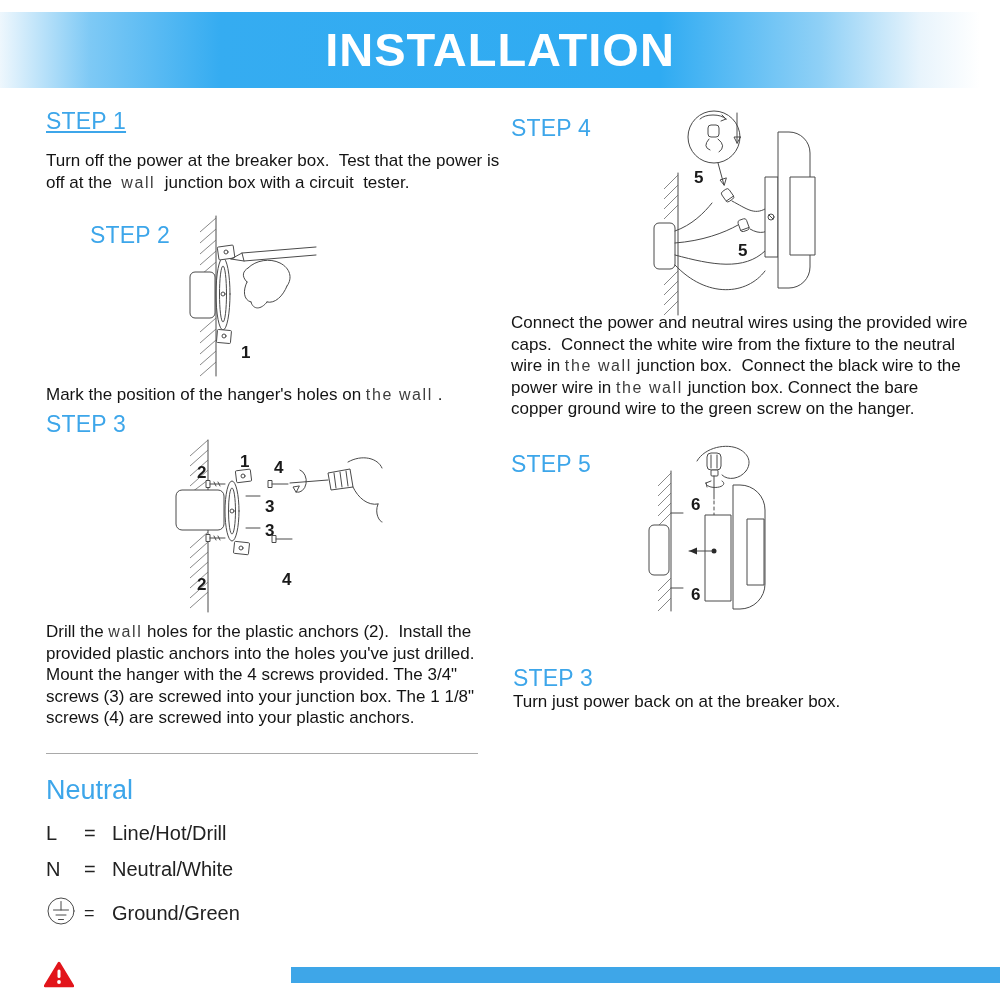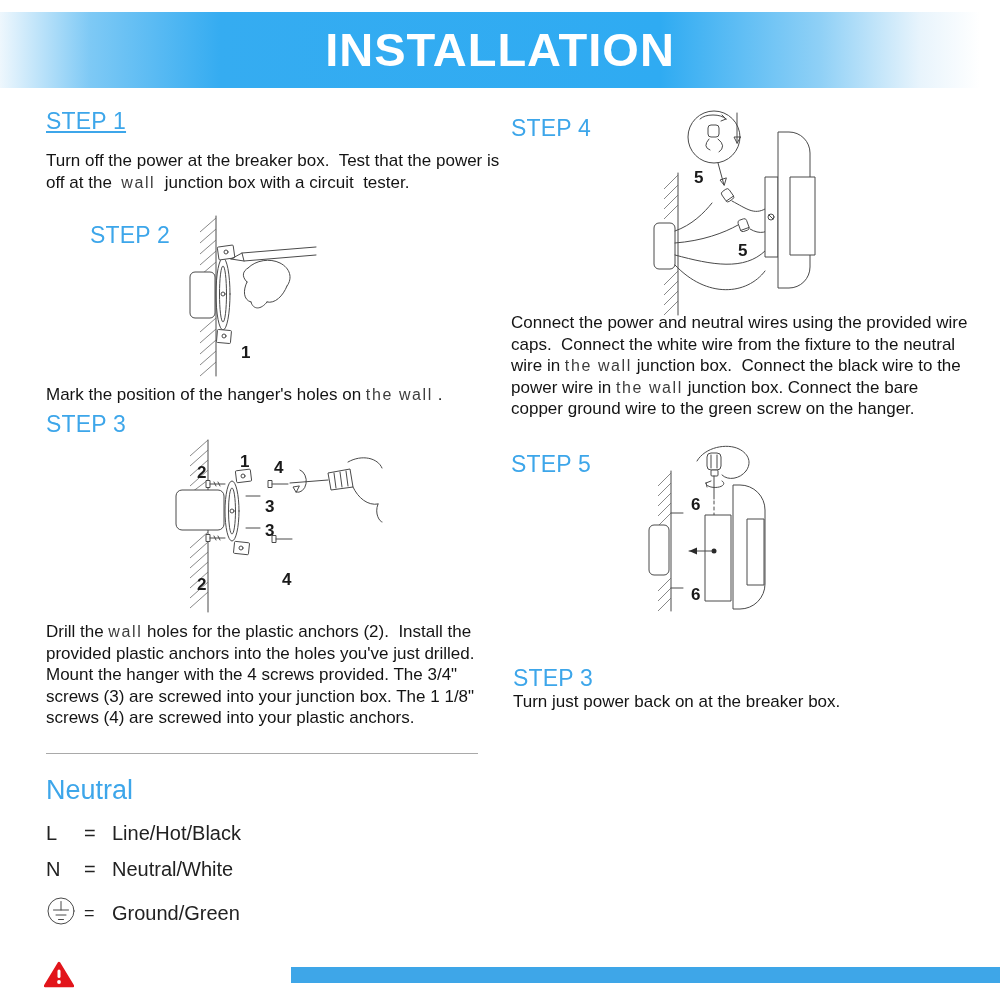--- a/index.html
+++ b/index.html
@@ -173,21 +173,21 @@
   </svg>
 
   <div class="abs body-text" style="left:46px;top:621px;width:448px;"><span>Drill the </span><span class="alt">wall</span><span> holes for the plastic anchors (2).  Install the provided plastic anchors into the holes you've just drilled.  Mount the hanger with the 4 screws provided. The 3/4" screws (3) are screwed into your junction box. The 1 1/8" screws (4) are screwed into your plastic anchors.</span></div>
 
   <div class="abs divider" style="left:46px;top:753px;width:432px;"></div>
 
   <div class="abs legend-title" style="left:46px;top:775px;">Neutral</div>
   <div class="abs legend-row" style="left:46px;top:822px;">
     <span class="legend-sym">L</span>
     <span class="legend-eq">=</span>
-    <span>Line/Hot/Black</span>
+    <span>Line/Hot/Drill</span>
   </div>
   <div class="abs legend-row" style="left:46px;top:858px;">
     <span class="legend-sym">N</span>
     <span class="legend-eq">=</span>
     <span>Neutral/White</span>
   </div>
   <div class="abs legend-row" style="left:46px;top:896px;">
     <span class="legend-sym" style="width:38px;">
       <svg width="30" height="30" viewBox="0 0 30 30">
         <circle class="ln" cx="15" cy="15" r="13"></circle>

